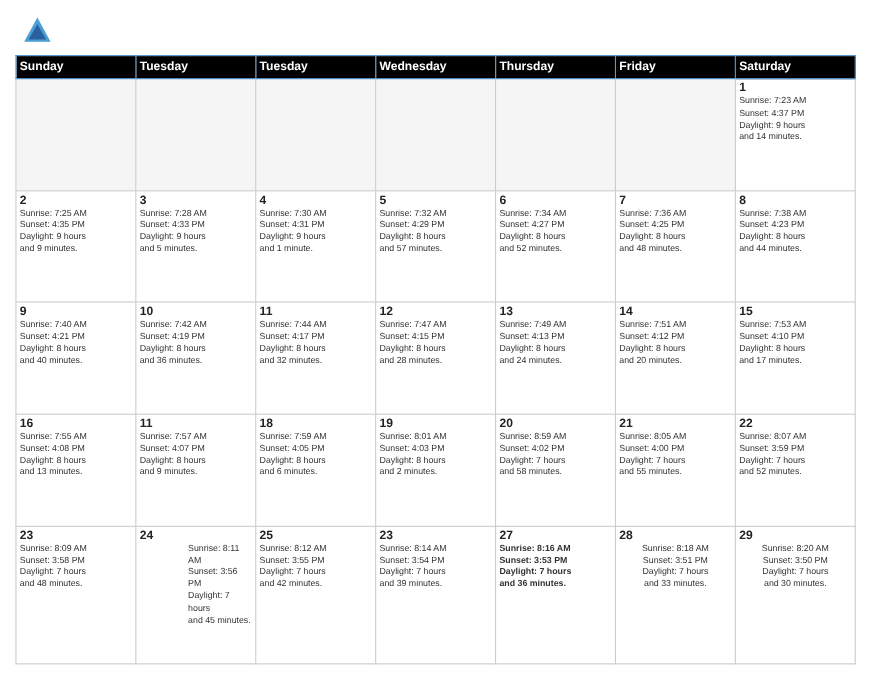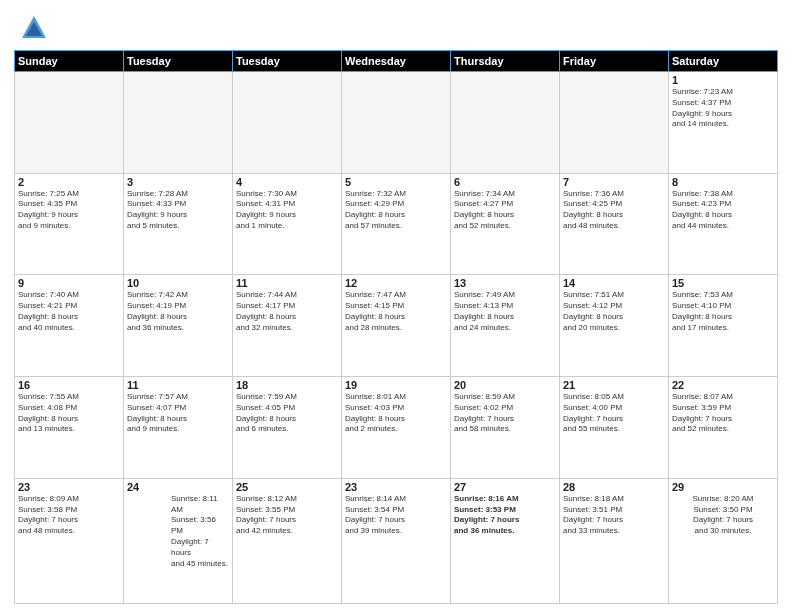--- a/index.html
+++ b/index.html
@@ -329,21 +329,21 @@
           </td>
           <td>
             <span class="day-num">27</span>
             <div class="day-info" style="white-space: pre-line; font-weight: bold;">Sunrise: 8:16 AM
 Sunset: 3:53 PM
 Daylight: 7 hours
 and 36 minutes.</div>
           </td>
           <td>
             <span class="day-num">28</span>
-            <div class="day-info" style="white-space: pre-line;">Sunrise: 8:18 AM
+            <div class="day-info" style="white-space: pre-line; text-align: center;">Sunrise: 8:18 AM
 Sunset: 3:51 PM
 Daylight: 7 hours
 and 33 minutes.</div>
           </td>
           <td>
             <span class="day-num">29</span>
             <div class="day-info" style="white-space: pre-line; text-align: center;">Sunrise: 8:20 AM
 Sunset: 3:50 PM
 Daylight: 7 hours
 and 30 minutes.</div>

